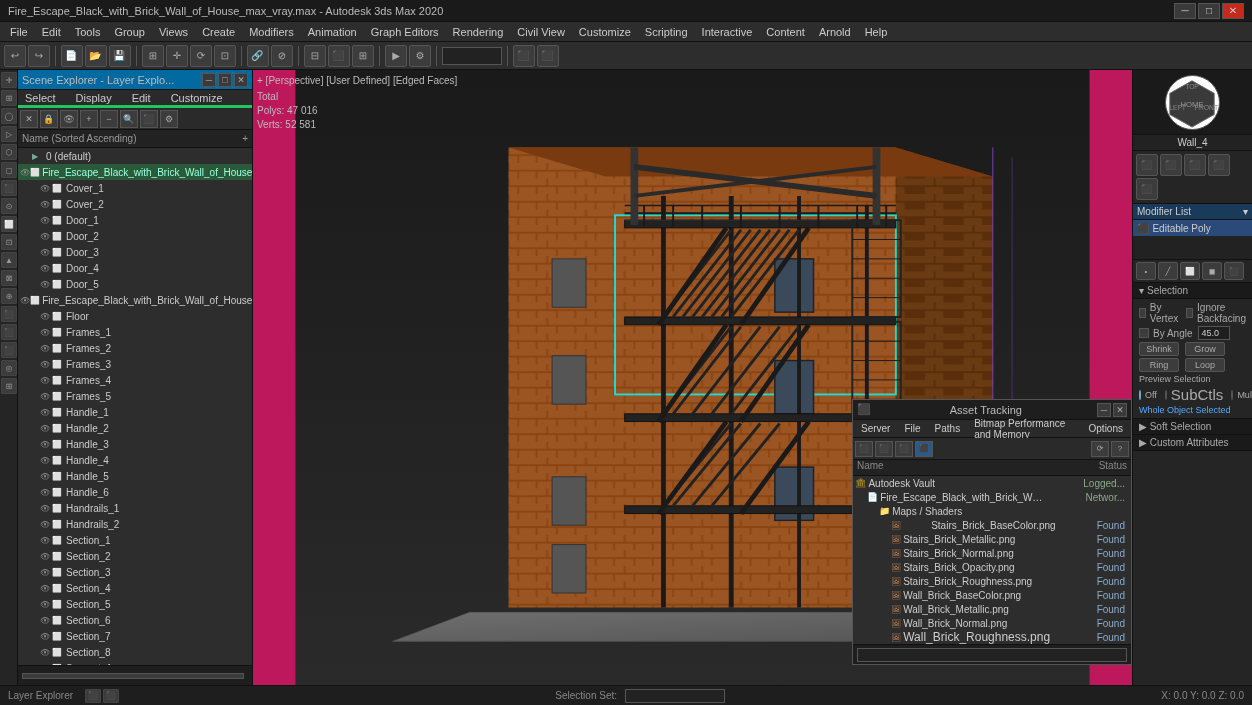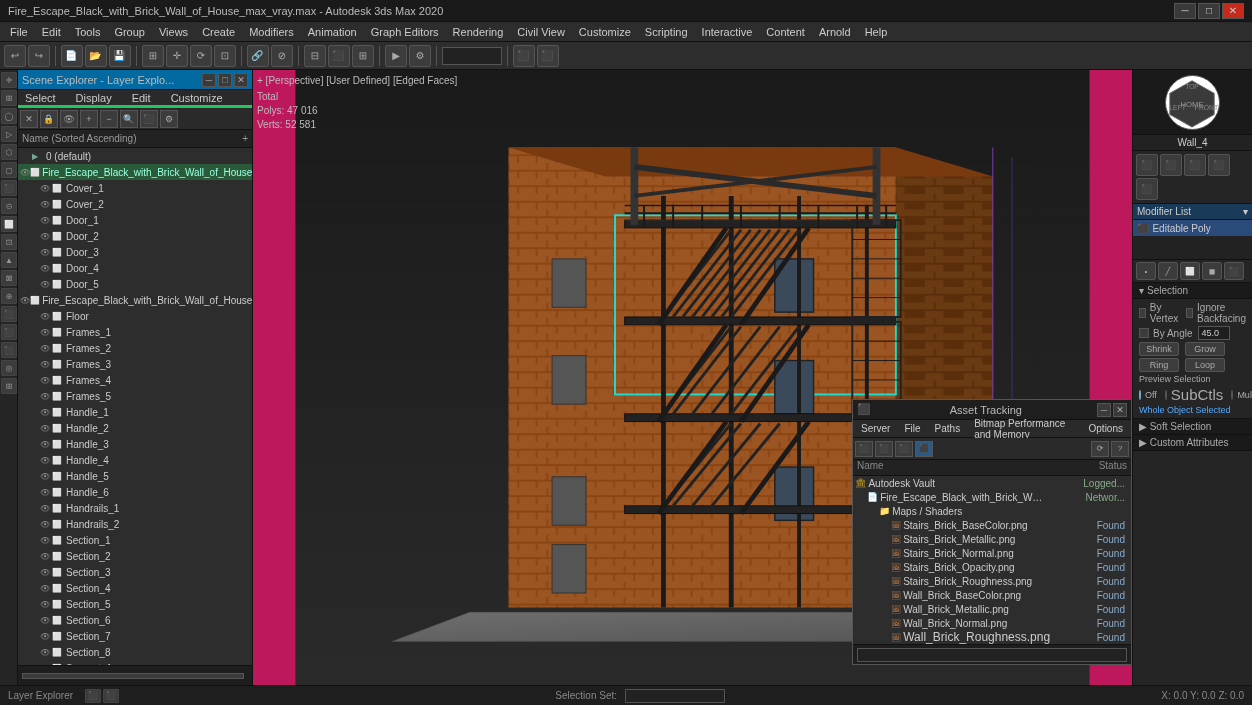--- a/index.html
+++ b/index.html
@@ -923,21 +923,21 @@
           </div>
           <div class="at-item">
             <span style="display: inline-block; width: 24px;"></span>
             <span class="at-folder-icon">📁</span>
             <span style="font-size: 10px; overflow: hidden; text-overflow: ellipsis; white-space: nowrap; max-width: 165px; display: inline-block;">Maps / Shaders</span>
             <span class="at-status network"></span>
           </div>
           <div class="at-item">
             <span style="display: inline-block; width: 36px;"></span>
             <span class="at-img-icon">🖼</span>
-            <span style="font-size: 10px; overflow: hidden; text-overflow: ellipsis; white-space: nowrap; max-width: 165px; display: inline-block;">Stairs_Brick_BaseColor.png</span>
+            <span style="font-size: 10px; overflow: hidden; text-overflow: ellipsis; white-space: nowrap; max-width: 165px; display: inline-block; margin-left: 28px;">Stairs_Brick_BaseColor.png</span>
             <span class="at-status found">Found</span>
           </div>
           <div class="at-item">
             <span style="display: inline-block; width: 36px;"></span>
             <span class="at-img-icon">🖼</span>
             <span style="font-size: 10px; overflow: hidden; text-overflow: ellipsis; white-space: nowrap; max-width: 165px; display: inline-block;">Stairs_Brick_Metallic.png</span>
             <span class="at-status found">Found</span>
           </div>
           <div class="at-item">
             <span style="display: inline-block; width: 36px;"></span>

